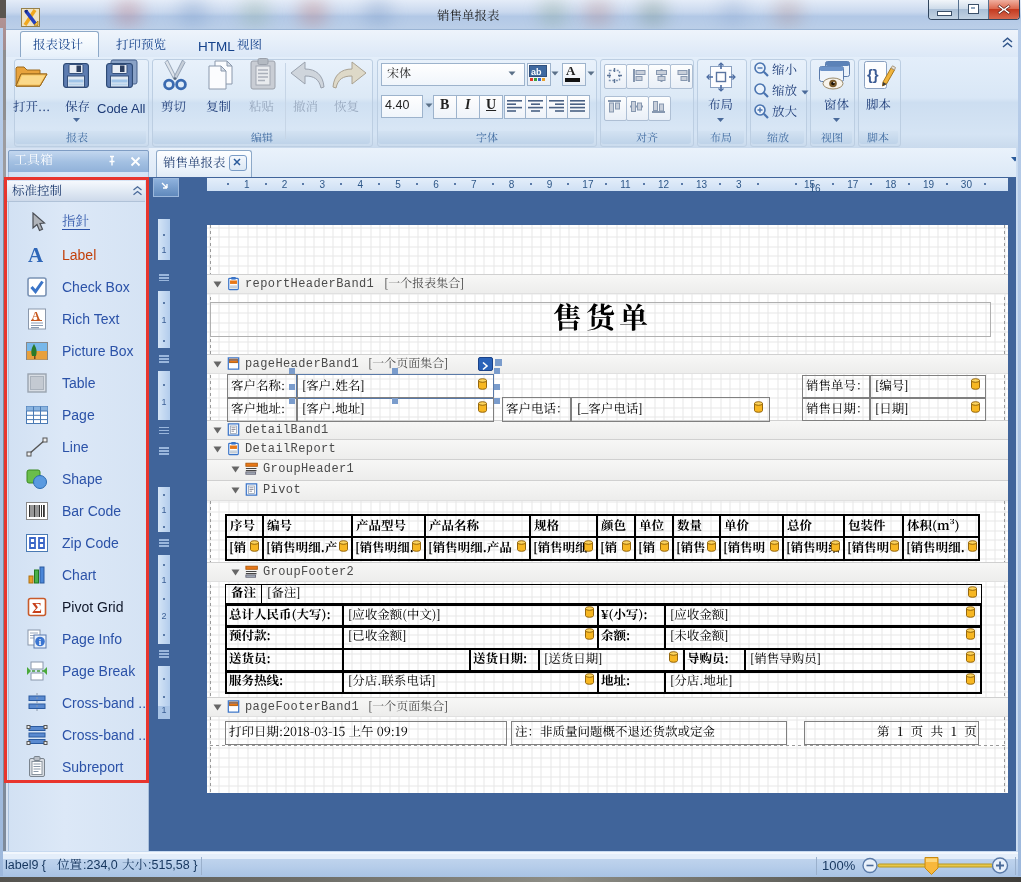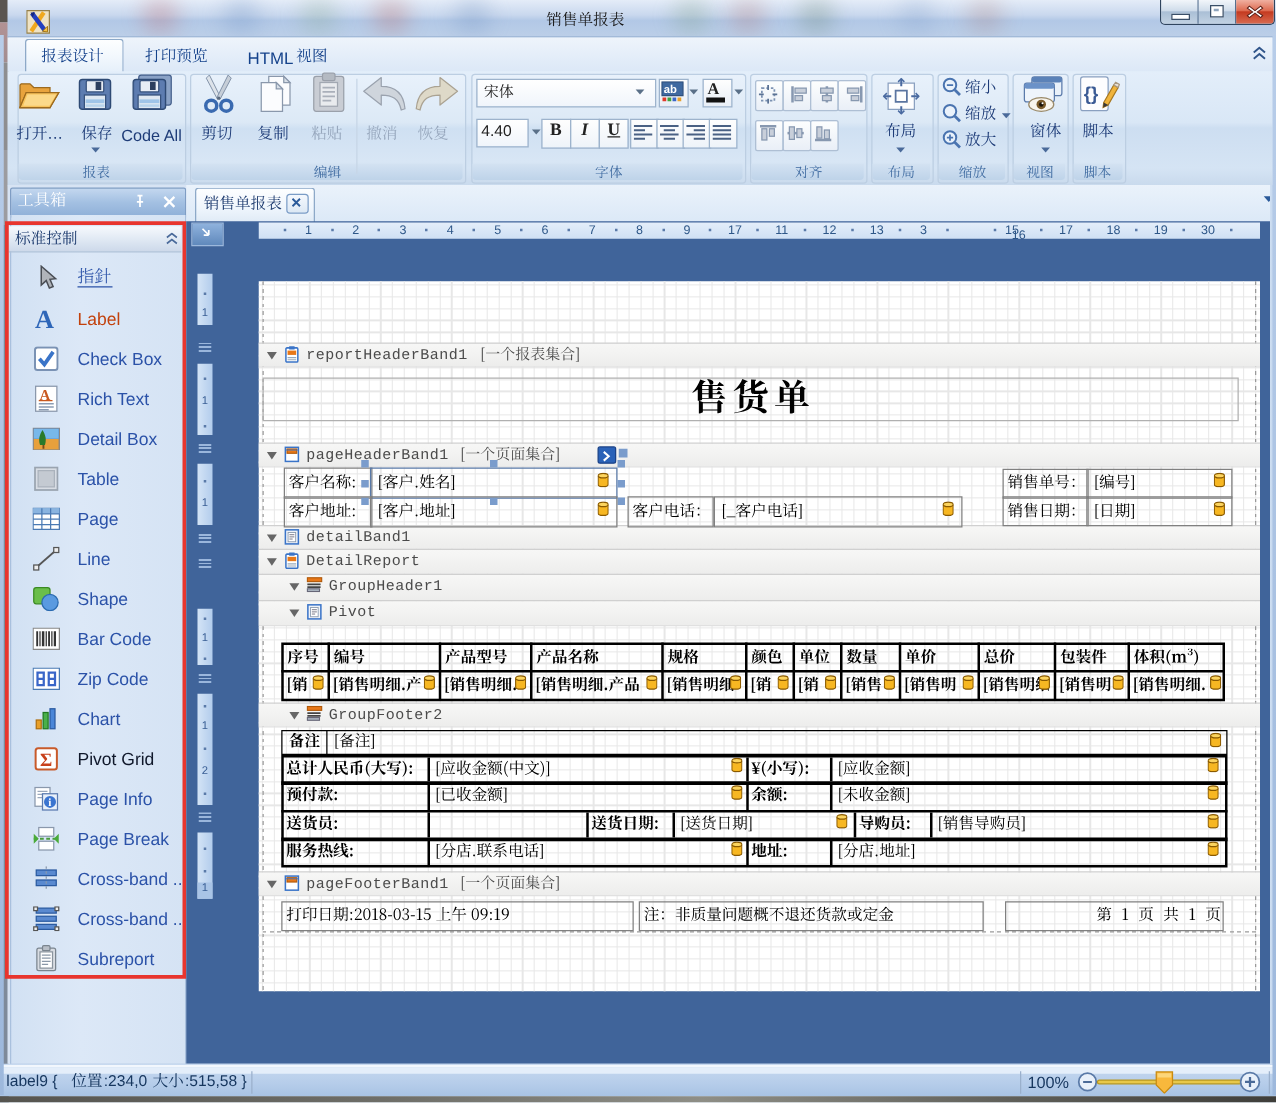--- a/index.html
+++ b/index.html
@@ -576,21 +576,21 @@
 <div class="tx" style="left:62px;top:311px;font:14px 'Liberation Sans';color:#2b52a8">Rich Text</div>
 <div class="ab" style="left:26px;top:340px;width:22px;height:22px;display:flex;align-items:center;justify-content:center">
     <svg width="22" height="18" viewBox="0 0 22 18">
       <rect x="0.5" y="0.5" width="21" height="17" fill="#2a66c8" stroke="#888"></rect>
       <rect x="1" y="9" width="20" height="8.5" fill="#e8a03c"></rect>
       <rect x="1" y="1" width="20" height="8" fill="#78b8ea"></rect>
       <path d="M6 14 C4 8 7 4 8 2 C9 4 12 8 10 14 Z" fill="#2a7a2a"></path>
       <path d="M8 14 h1.5 v3 h-1.5 Z" fill="#7a4a1a"></path>
     </svg>
   </div>
-<div class="tx" style="left:62px;top:343px;font:14px 'Liberation Sans';color:#2b52a8">Detail Box</div>
+<div class="tx" style="left:62px;top:343px;font:14px 'Liberation Sans';color:#2b52a8">Picture Box</div>
 <div class="ab" style="left:26px;top:372px;width:22px;height:22px;display:flex;align-items:center;justify-content:center">
     <svg width="20" height="20" viewBox="0 0 20 20">
       <rect x="1" y="1" width="18" height="18" fill="#d8dde4" stroke="#9aa4b0" stroke-width="1.4"></rect>
       <rect x="3.5" y="3.5" width="13" height="13" fill="#c4cad2" stroke="#aab2bc"></rect>
     </svg>
   </div>
 <div class="tx" style="left:62px;top:375px;font:14px 'Liberation Sans';color:#2b52a8">Table</div>
 <div class="ab" style="left:26px;top:404px;width:22px;height:22px;display:flex;align-items:center;justify-content:center">
     <svg width="22" height="18" viewBox="0 0 22 18">
       <rect x="0.5" y="0.5" width="21" height="17" fill="#fff" stroke="#4a7ab4"></rect>

